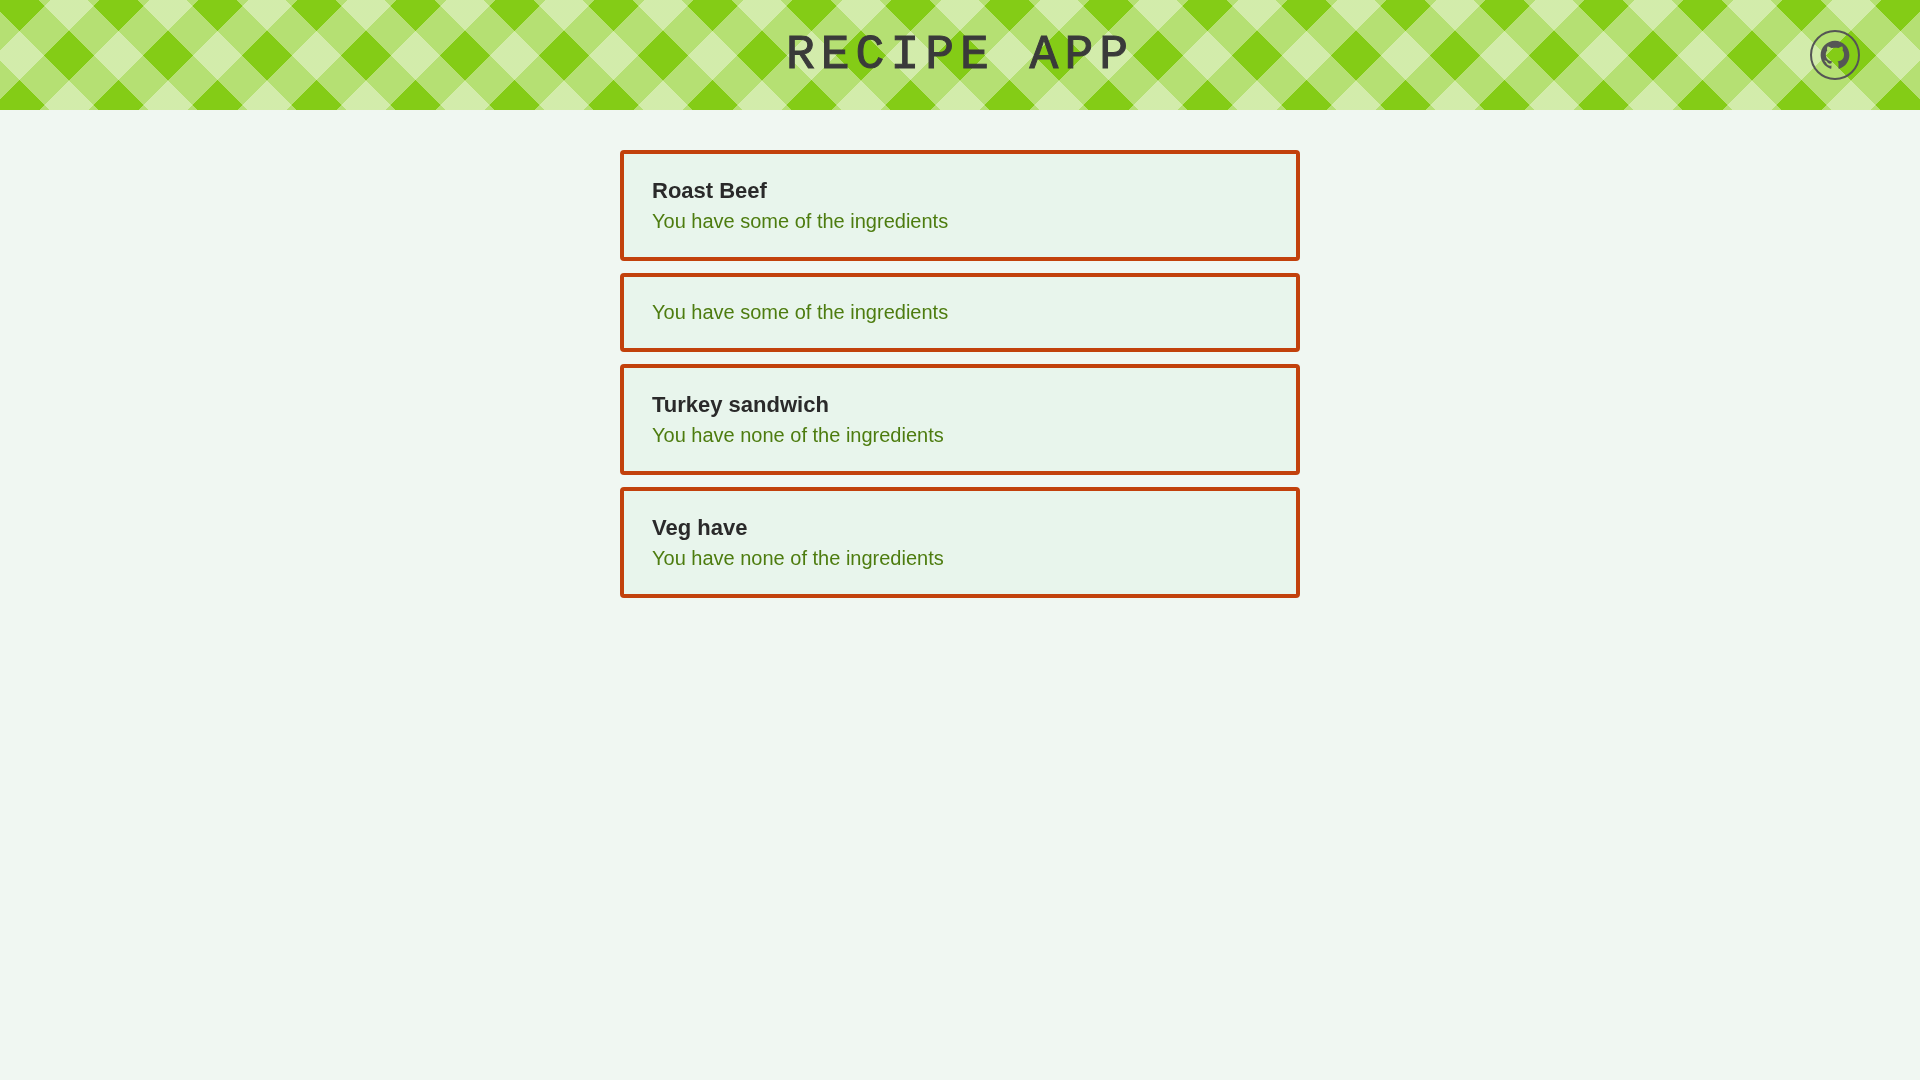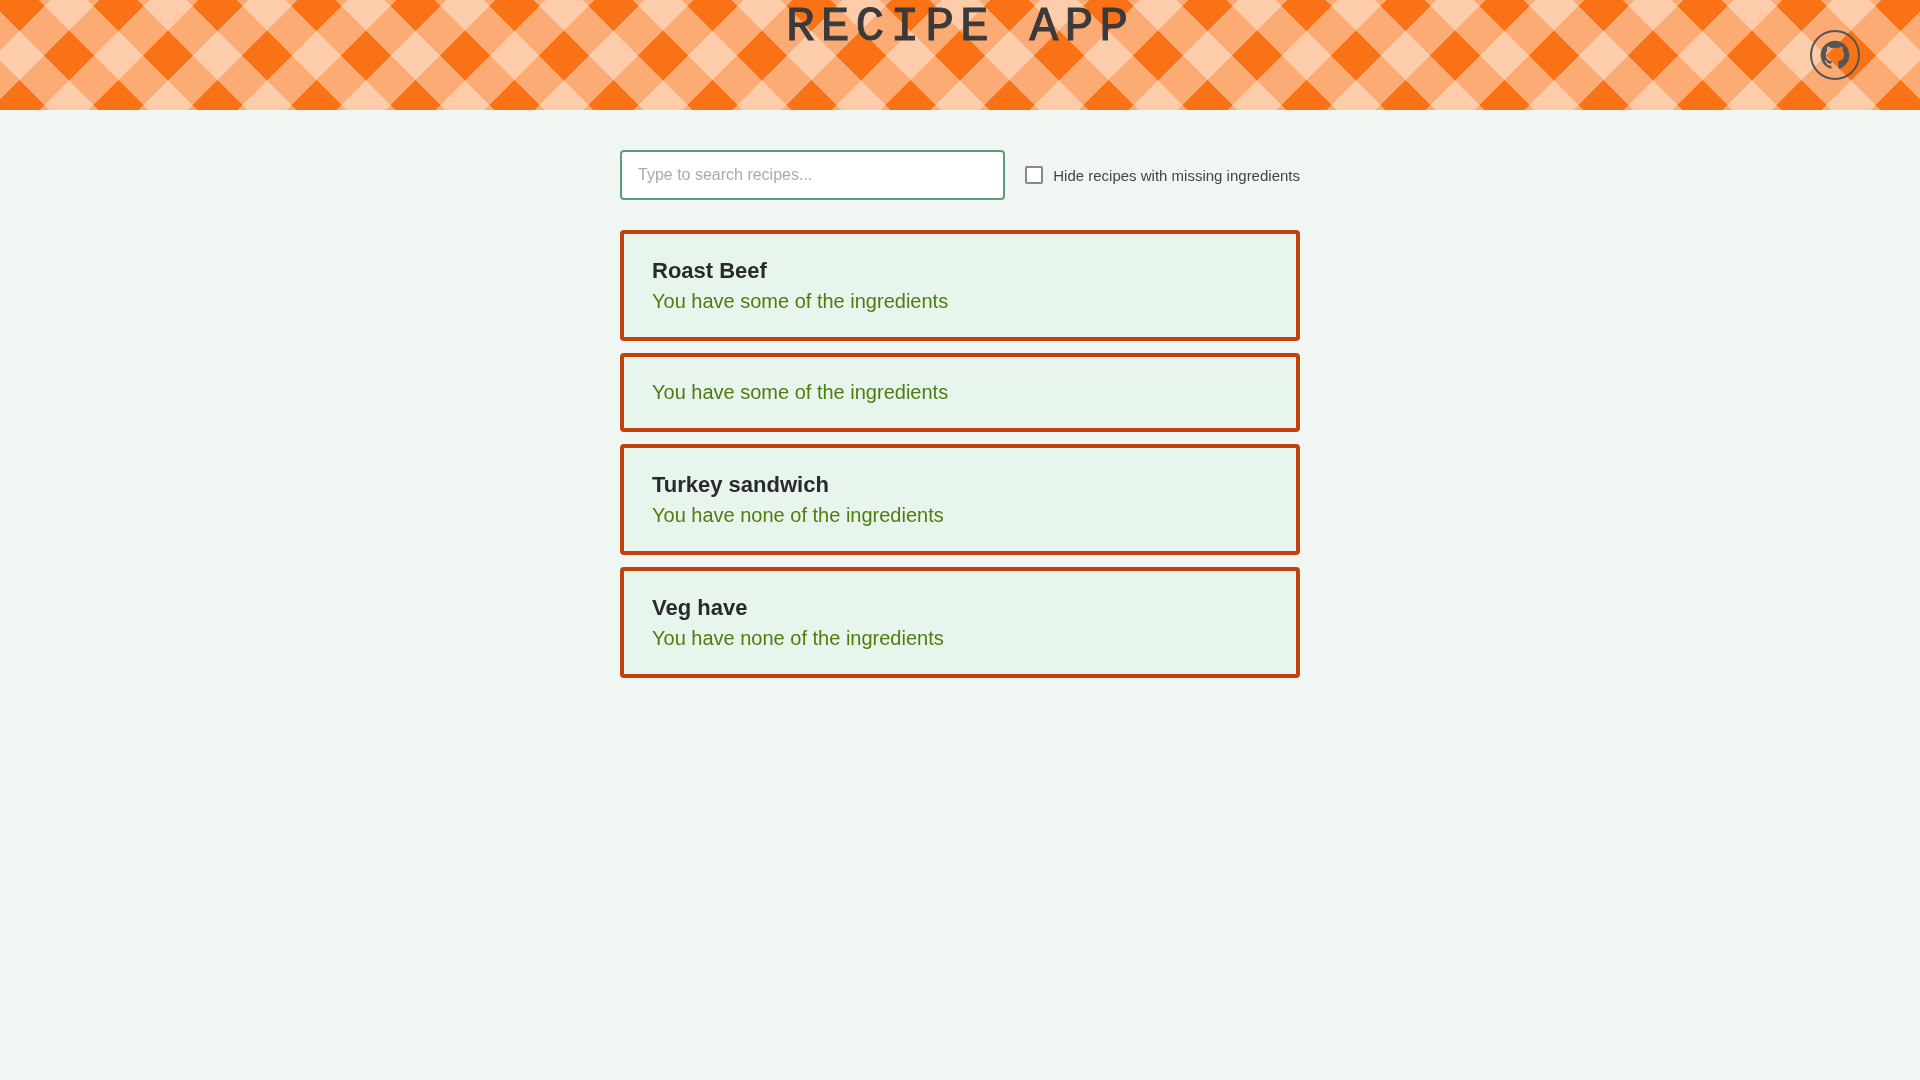--- a/index.html
+++ b/index.html
@@ -12,24 +12,24 @@
       font-family: 'Segoe UI', Arial, sans-serif;
       background-color: #f0f7f2;
       min-height: 1080px;
       width: 1920px;
     }
 
     
     .header {
       width: 100%;
       height: 110px;
-      background-color: #f97316;
+      background-color: #84cc16;
       position: relative;
       display: flex;
-      align-items: flex-start;
+      align-items: center;
       justify-content: center;
       overflow: hidden;
     }
 
     .header::before {
       content: '';
       position: absolute;
       top: 0; left: 0; right: 0; bottom: 0;
       background-image:
         repeating-linear-gradient(
@@ -187,27 +187,20 @@
   <div class="github-icon" title="GitHub">
     <svg viewBox="0 0 24 24" xmlns="http://www.w3.org/2000/svg">
       <path d="M12 .5C5.65.5.5 5.65.5 12c0 5.08 3.29 9.38 7.86 10.9.57.1.78-.25.78-.55 0-.27-.01-.99-.01-1.94-3.2.7-3.87-1.54-3.87-1.54-.52-1.33-1.27-1.68-1.27-1.68-1.04-.71.08-.7.08-.7 1.15.08 1.75 1.18 1.75 1.18 1.02 1.75 2.68 1.24 3.33.95.1-.74.4-1.24.72-1.53-2.55-.29-5.23-1.27-5.23-5.67 0-1.25.45-2.27 1.18-3.07-.12-.29-.51-1.46.11-3.04 0 0 .96-.31 3.15 1.18a10.95 10.95 0 0 1 2.87-.39c.97 0 1.95.13 2.87.39 2.18-1.49 3.14-1.18 3.14-1.18.63 1.58.23 2.75.11 3.04.74.8 1.18 1.82 1.18 3.07 0 4.41-2.69 5.38-5.25 5.66.41.36.78 1.06.78 2.14 0 1.54-.01 2.79-.01 3.16 0 .31.2.66.79.55C20.21 21.37 23.5 17.07 23.5 12 23.5 5.65 18.35.5 12 .5z"></path>
     </svg>
   </div>
 </header>
 
 <main class="main-content">
 
   
-  <div class="search-area">
-    <input type="text" class="search-input" placeholder="Type to search recipes..." style="">
-    <label class="hide-missing-label">
-      <input type="checkbox" class="hide-missing-checkbox" style="">
-      <span>Hide recipes with missing ingredients</span>
-    </label>
-  </div>
 
   
   <div class="recipe-list">
 
     <div class="recipe-card">
       <div class="recipe-name">Roast Beef</div>
       <div class="recipe-ingredient-status">You have some of the ingredients</div>
     </div>
 
     <div class="recipe-card">

